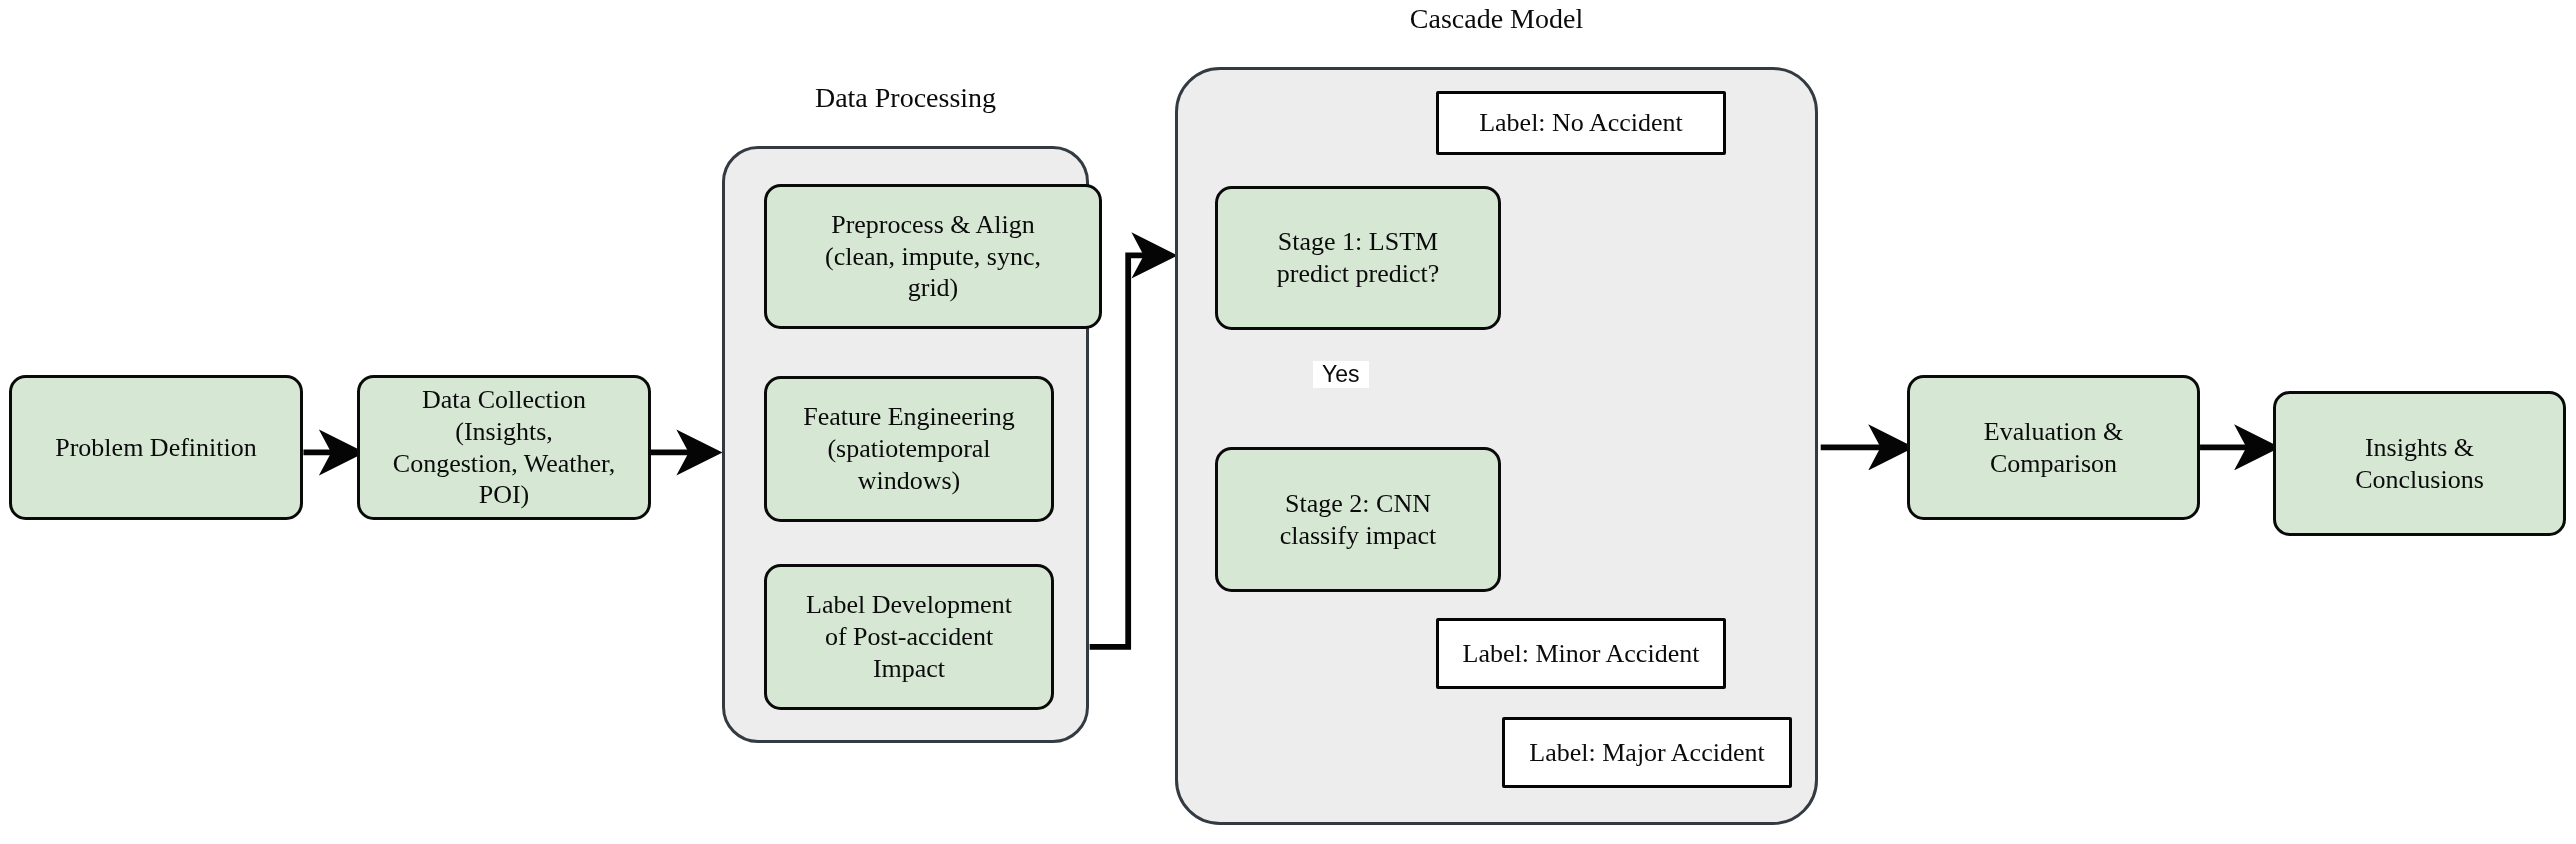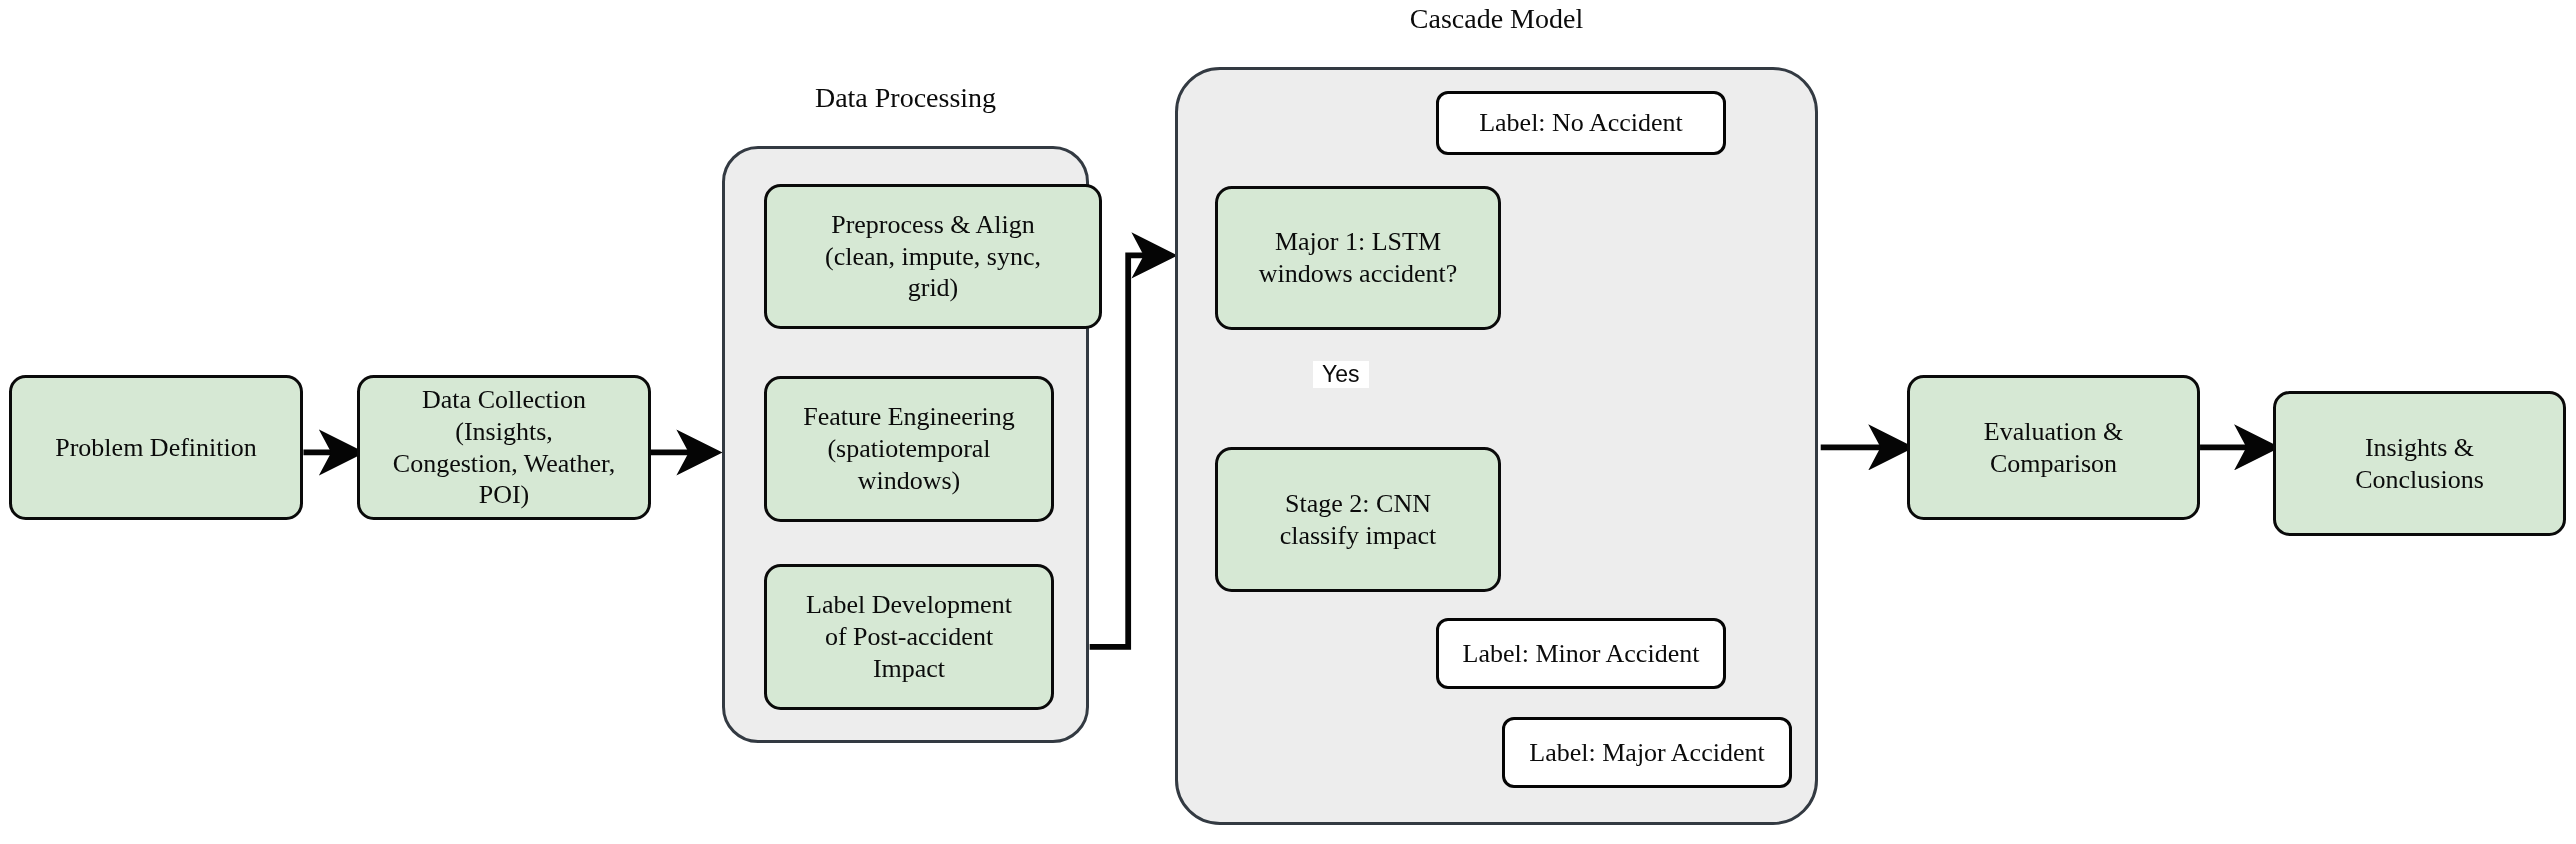--- a/index.html
+++ b/index.html
@@ -23,21 +23,21 @@
   }
   .node-green{
     background:#d6e8d4;
     border:3.9px solid #0a0a0a;
     border-radius:16.7px;
     font-size:26px;
   }
   .node-white{
     background:#ffffff;
     border:3.9px solid #050505;
-    border-radius:12px;
+    border-radius:2px;
     font-size:26px;
   }
   .node span{display:block;padding:0 9px;}
 
   .group-box{
     position:absolute;
     box-sizing:border-box;
     background:#ededed;
     border:3.9px solid #333a42;
     z-index:1;
@@ -138,22 +138,22 @@
   <div class="node node-green" style="left:764px;top:376px;width:290px;height:146px;">
     <span>
       <span>Feature Engineering</span>
       <span>(spatiotemporal</span>
       <span>windows)</span>
     </span>
   </div>
 
   <div class="node node-green" style="left:1215px;top:186px;width:286px;height:144px;">
     <span>
-      <span>Major 1: LSTM</span>
-      <span>windows accident?</span>
+      <span>Stage 1: LSTM</span>
+      <span>predict predict?</span>
     </span>
   </div>
 
   <div class="node node-green" style="left:1215px;top:447px;width:286px;height:145px;">
     <span>
       <span>Stage 2: CNN</span>
       <span>classify impact</span>
     </span>
   </div>
 

